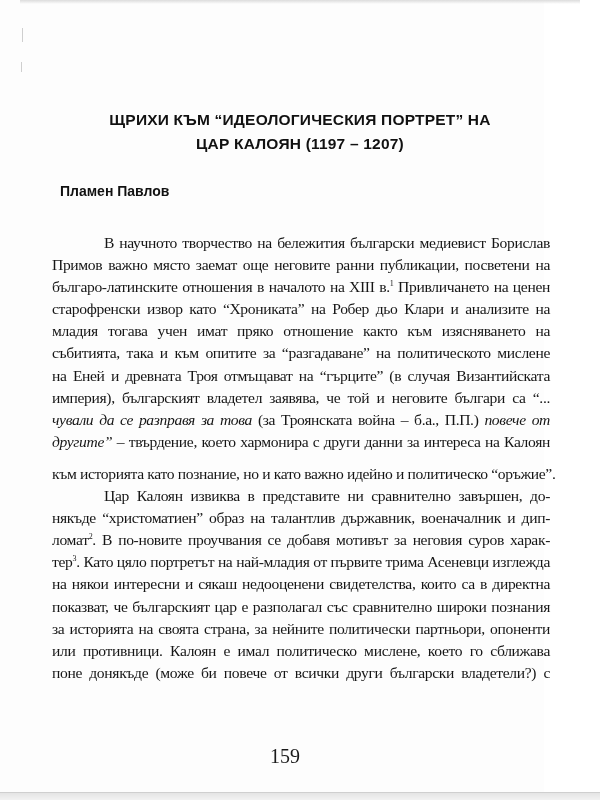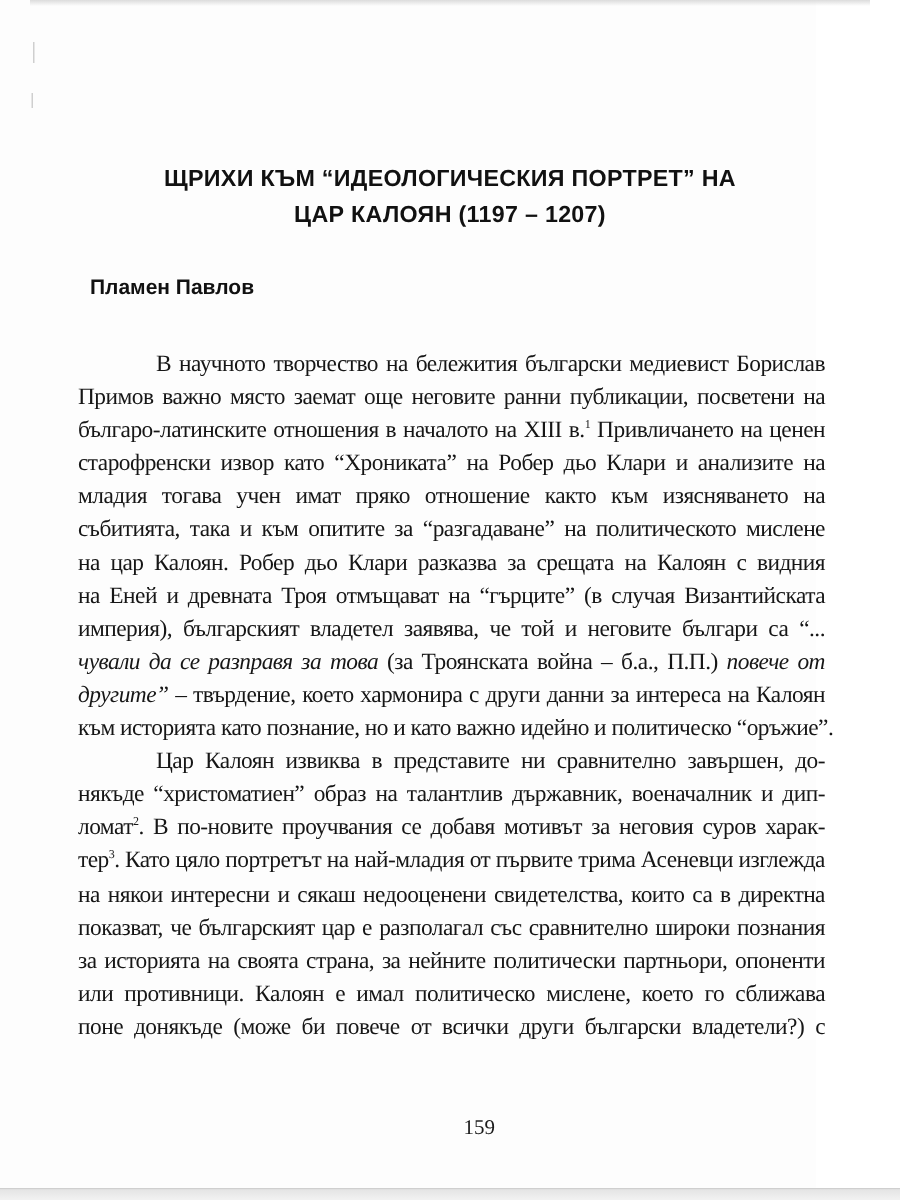--- a/index.html
+++ b/index.html
@@ -64,30 +64,30 @@
       color: #161616;
       letter-spacing: -0.35px;
     }
     .line {
       display: block;
       white-space: nowrap;
       text-align: justify;
       text-align-last: justify;
       height: 22.1px;
     }
-    .line.last { text-align-last: left; }
+    .line.last { text-align-last: left; margin-top: 10px; }
     .line.indent { padding-left: 52px; }
     .line i { font-style: italic; }
     sup { font-size: 8px; line-height: 0; vertical-align: 6px; }
     .page-number {
       position: absolute;
       left: 270px; top: 745px;
       width: 60px;
-      text-align: right;
-      font-size: 14px;
+      text-align: left;
+      font-size: 20px;
       color: #1a1a1a;
     }
     .margin-mark {
       position: absolute;
       width: 1px;
       background: #cfcfcf;
     }
   </style>
 </head>
 <body>
@@ -104,21 +104,20 @@
 
   <div class="author">Пламен Павлов</div>
 
   <div class="body-text" id="body-text">
       <span class="line indent">В научното творчество на бележития български медиевист Борислав</span>
       <span class="line">Примов важно място заемат още неговите ранни публикации, посветени на</span>
       <span class="line"><span>българо-латинските отношения в началото на XIII в.</span><sup>1</sup><span> Привличането на ценен</span></span>
       <span class="line">старофренски извор като “Хрониката” на Робер дьо Клари и анализите на</span>
       <span class="line">младия тогава учен имат пряко отношение както към изясняването на</span>
       <span class="line">събитията, така и към опитите за “разгадаване” на политическото мислене</span>
-      <span class="line">на цар Калоян. Робер дьо Клари разказва за срещата на Калоян с видния</span>
       <span class="line">на Еней и древната Троя отмъщават на “гърците” (в случая Византийската</span>
       <span class="line">империя), българският владетел заявява, че той и неговите българи са “...</span>
       <span class="line"><i>чували да се разправя за това</i><span> (за Троянската война – б.а., П.П.) </span><i>повече от</i></span>
       <span class="line"><i>другите”</i><span> – твърдение, което хармонира с други данни за интереса на Калоян</span></span>
       <span class="line last">към историята като познание, но и като важно идейно и политическо “оръжие”.</span>
       <span class="line indent">Цар Калоян извиква в представите ни сравнително завършен, до-</span>
       <span class="line">някъде “христоматиен” образ на талантлив държавник, военачалник и дип-</span>
       <span class="line"><span>ломат</span><sup>2</sup><span>. В по-новите проучвания се добавя мотивът за неговия суров харак-</span></span>
       <span class="line"><span>тер</span><sup>3</sup><span>. Като цяло портретът на най-младия от първите трима Асеневци изглежда</span></span>
       <span class="line">на някои интересни и сякаш недооценени свидетелства, които са в директна</span>

